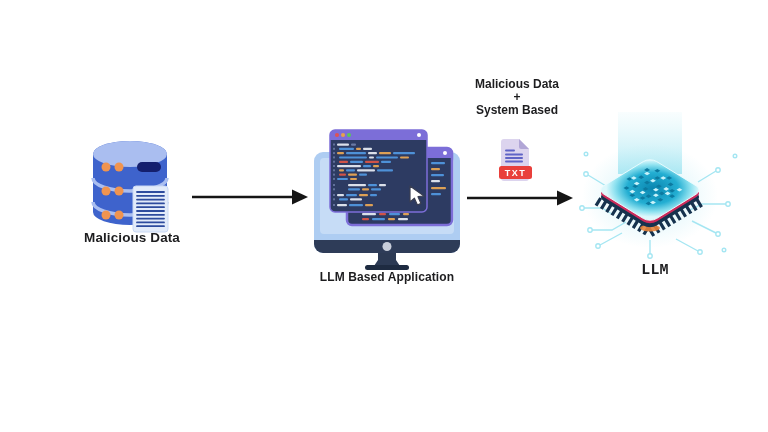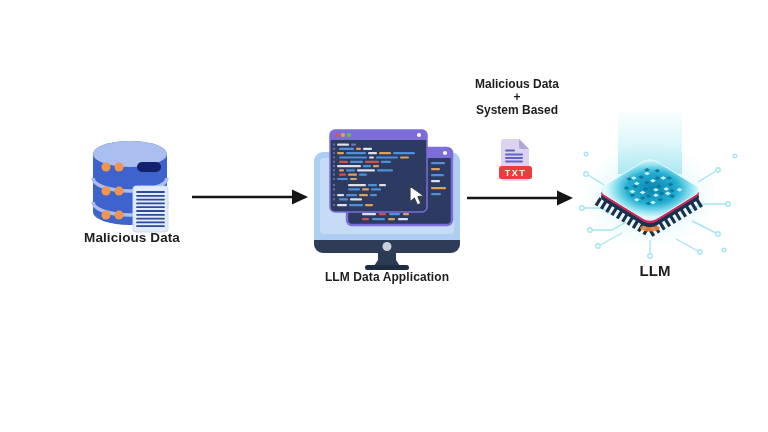--- a/index.html
+++ b/index.html
@@ -165,21 +165,21 @@
 
     <g transform="translate(98,62)">
       <path d="M0,0 V16 L4.4,12.2 L7.4,19 L11,17.4 L8,10.7 L14,10 Z" fill="#ffffff" stroke="#3a3f52" stroke-width="1.2" stroke-linejoin="round"></path>
     </g>
 
     <path d="M2,116 h146 v4 a9,9 0 0 1 -9,9 H11 a9,9 0 0 1 -9,-9 z" fill="#2e3c58"></path>
     <circle cx="75" cy="122.5" r="4.5" fill="#c9cfdb"></circle>
     <path d="M66,129 h18 v7 l4,6 h-26 l4,-6 z" fill="#2c3a54"></path>
     <rect x="53" y="141" width="44" height="5" rx="2.5" fill="#1e2b41"></rect>
   </svg>
-  <div class="node-label" style="left:312px;top:270px;width:150px;font-size:12px;">LLM Data Application</div>
+  <div class="node-label" style="left:312px;top:270px;width:150px;font-size:12px;">LLM Based Application</div>
 
   <div class="payload-text">
     <div>Malicious Data</div>
     <div>+</div>
     <div>System Based</div>
   </div>
   <svg class="abs" style="left:497px;top:138px;" width="37" height="47" viewBox="0 0 37 47">
     <path d="M7,1 h15 l10,10 v29 a3,3 0 0 1 -3,3 H7 a3,3 0 0 1 -3,-3 V4 a3,3 0 0 1 3,-3 z" fill="#dcd4ee"></path>
     <path d="M22,1 l10,10 h-8 a2,2 0 0 1 -2,-2 z" fill="#b1a6d6"></path>
     <g stroke="#5f63c6" stroke-width="2" stroke-linecap="round">
@@ -287,15 +287,15 @@
           <rect x="16" y="-8" width="4" height="4"></rect>
         <rect x="-16" y="2" width="4" height="4"></rect>
           <rect x="-2" y="8" width="4" height="4"></rect>
         <rect x="10" y="2" width="4" height="4"></rect>
           <rect x="-10" y="14" width="4" height="4"></rect>
         <rect x="2" y="20" width="4" height="4"></rect>
           <rect x="16" y="12" width="4" height="4"></rect>
       </g>
     </g>
   </svg>
-  <div class="node-label" style="left:615px;top:262px;width:80px;font-size:15px;">LLM</div>
+  <div class="node-label" style="left:615px;top:262px;width:80px;font-size:15px;font-family:Liberation Mono, monospace;">LLM</div>
 
 </div>
 
 </body></html>

